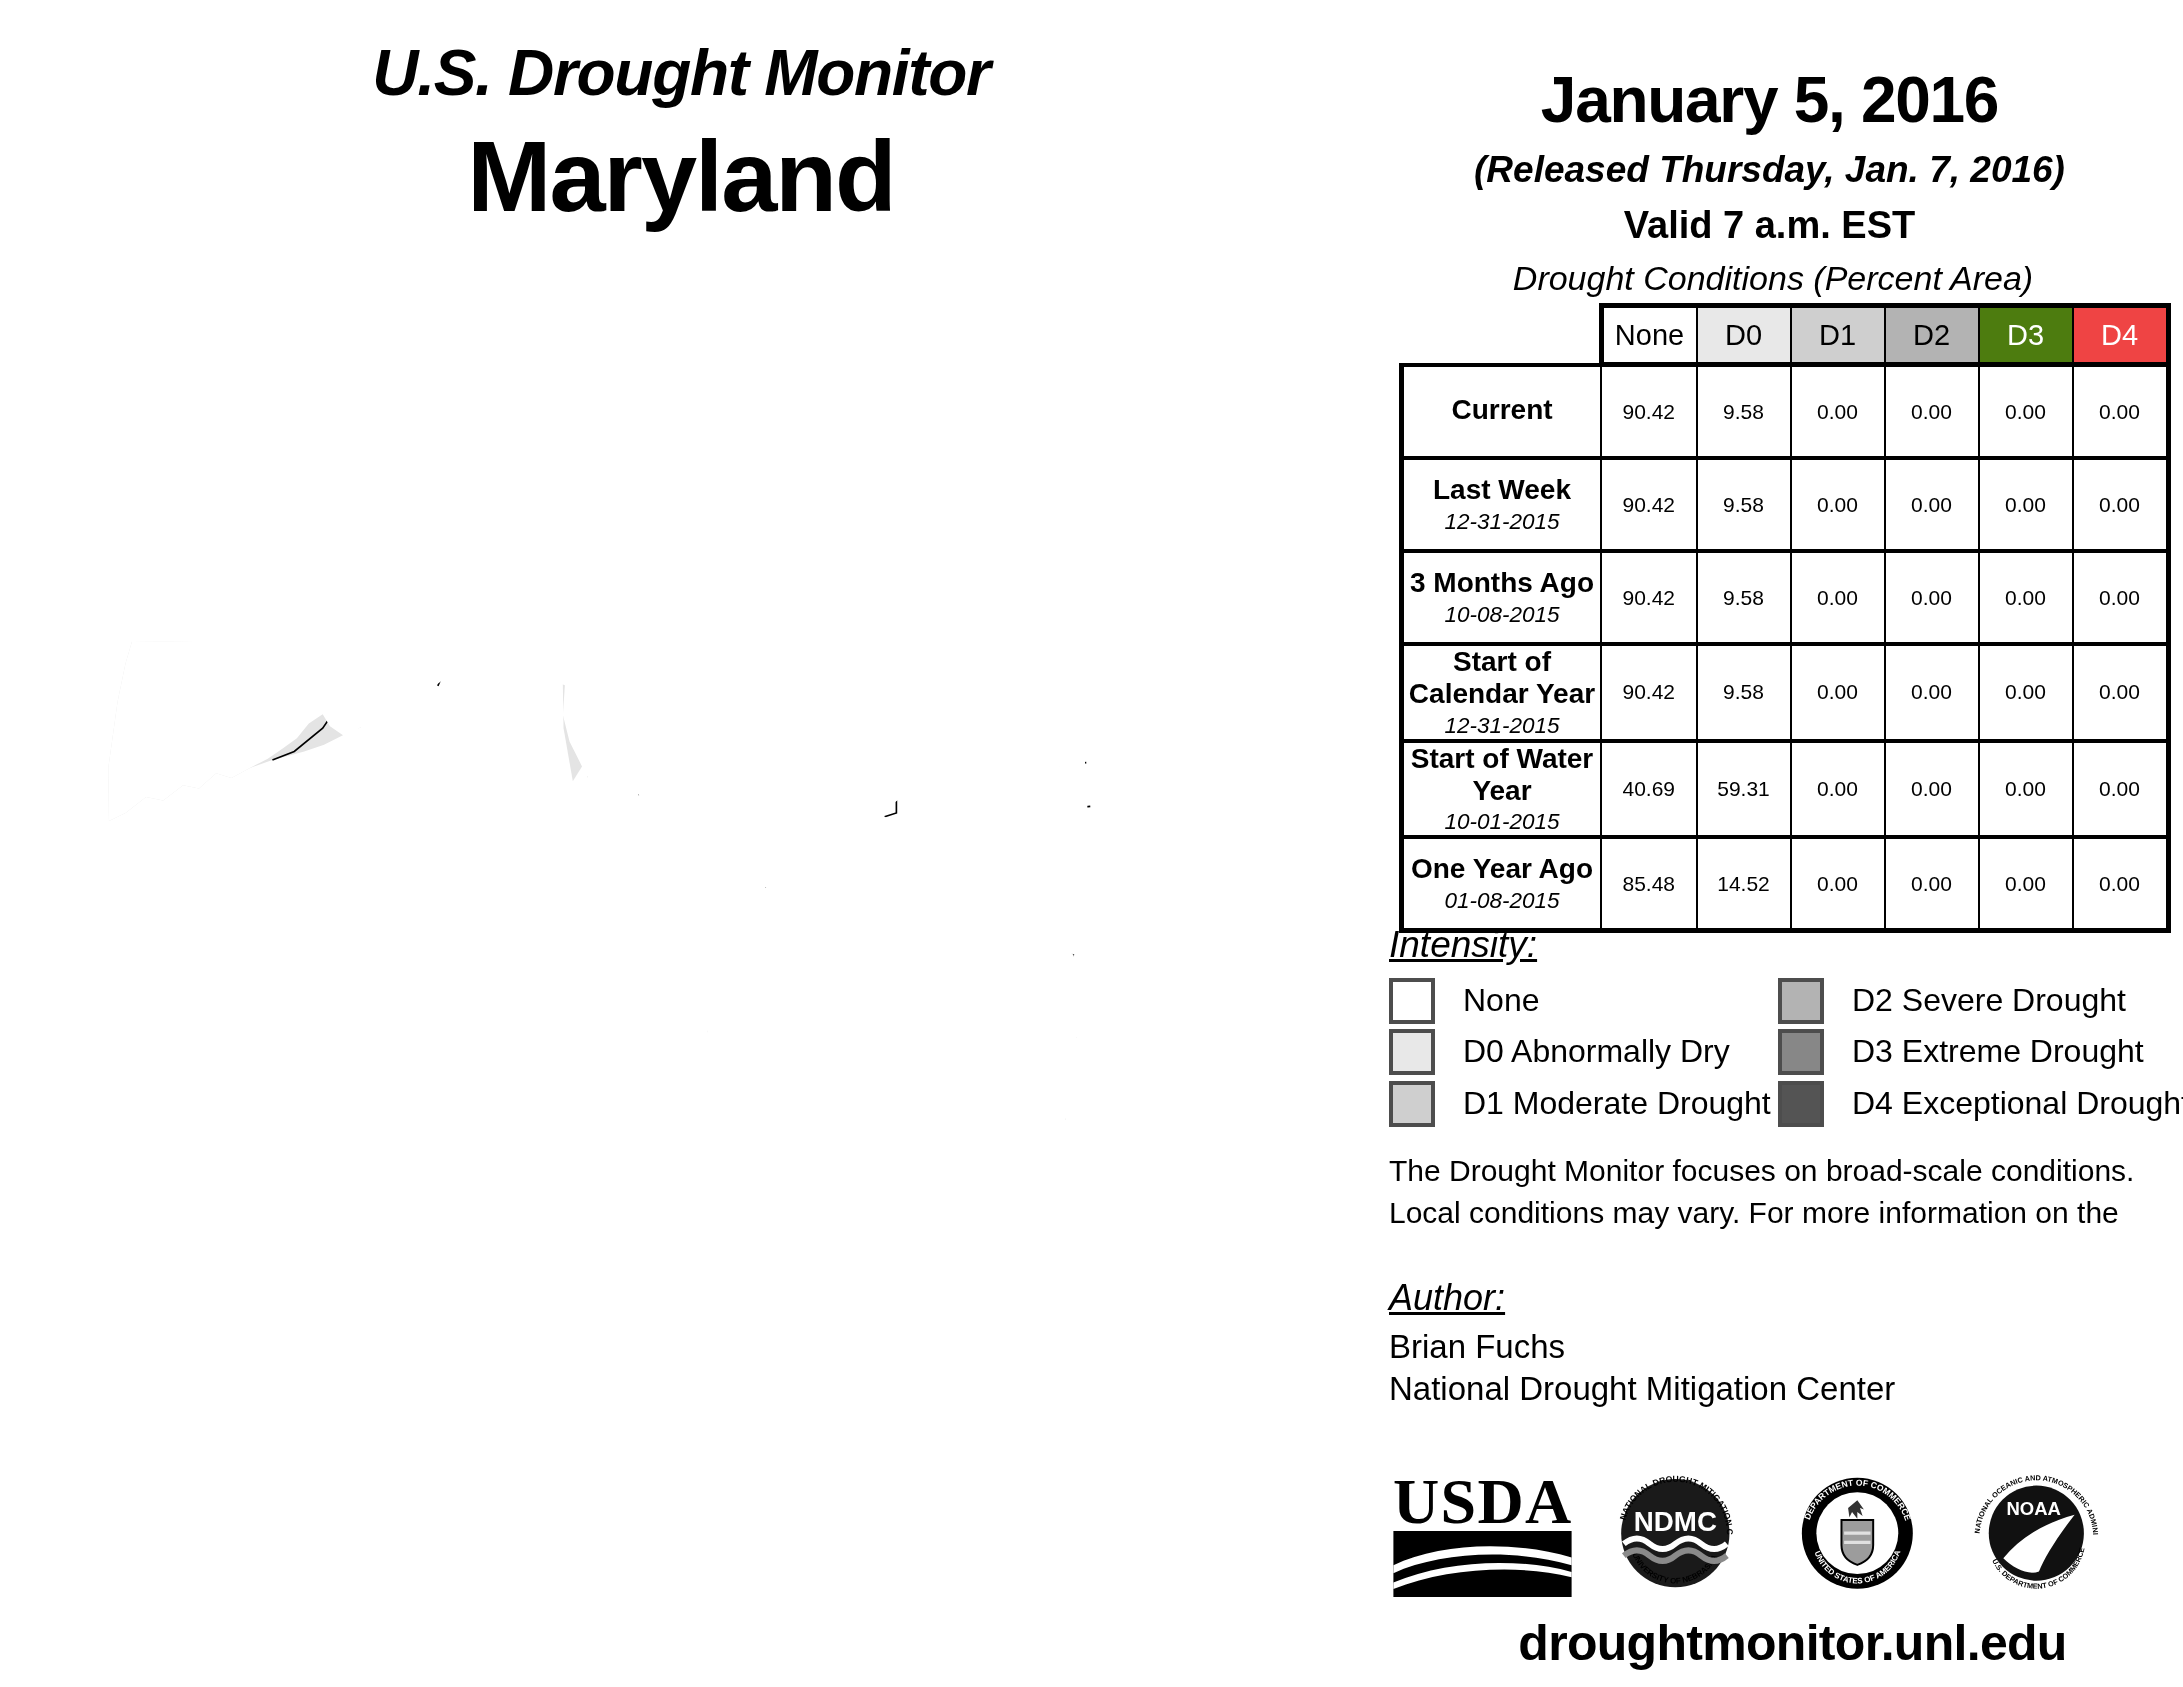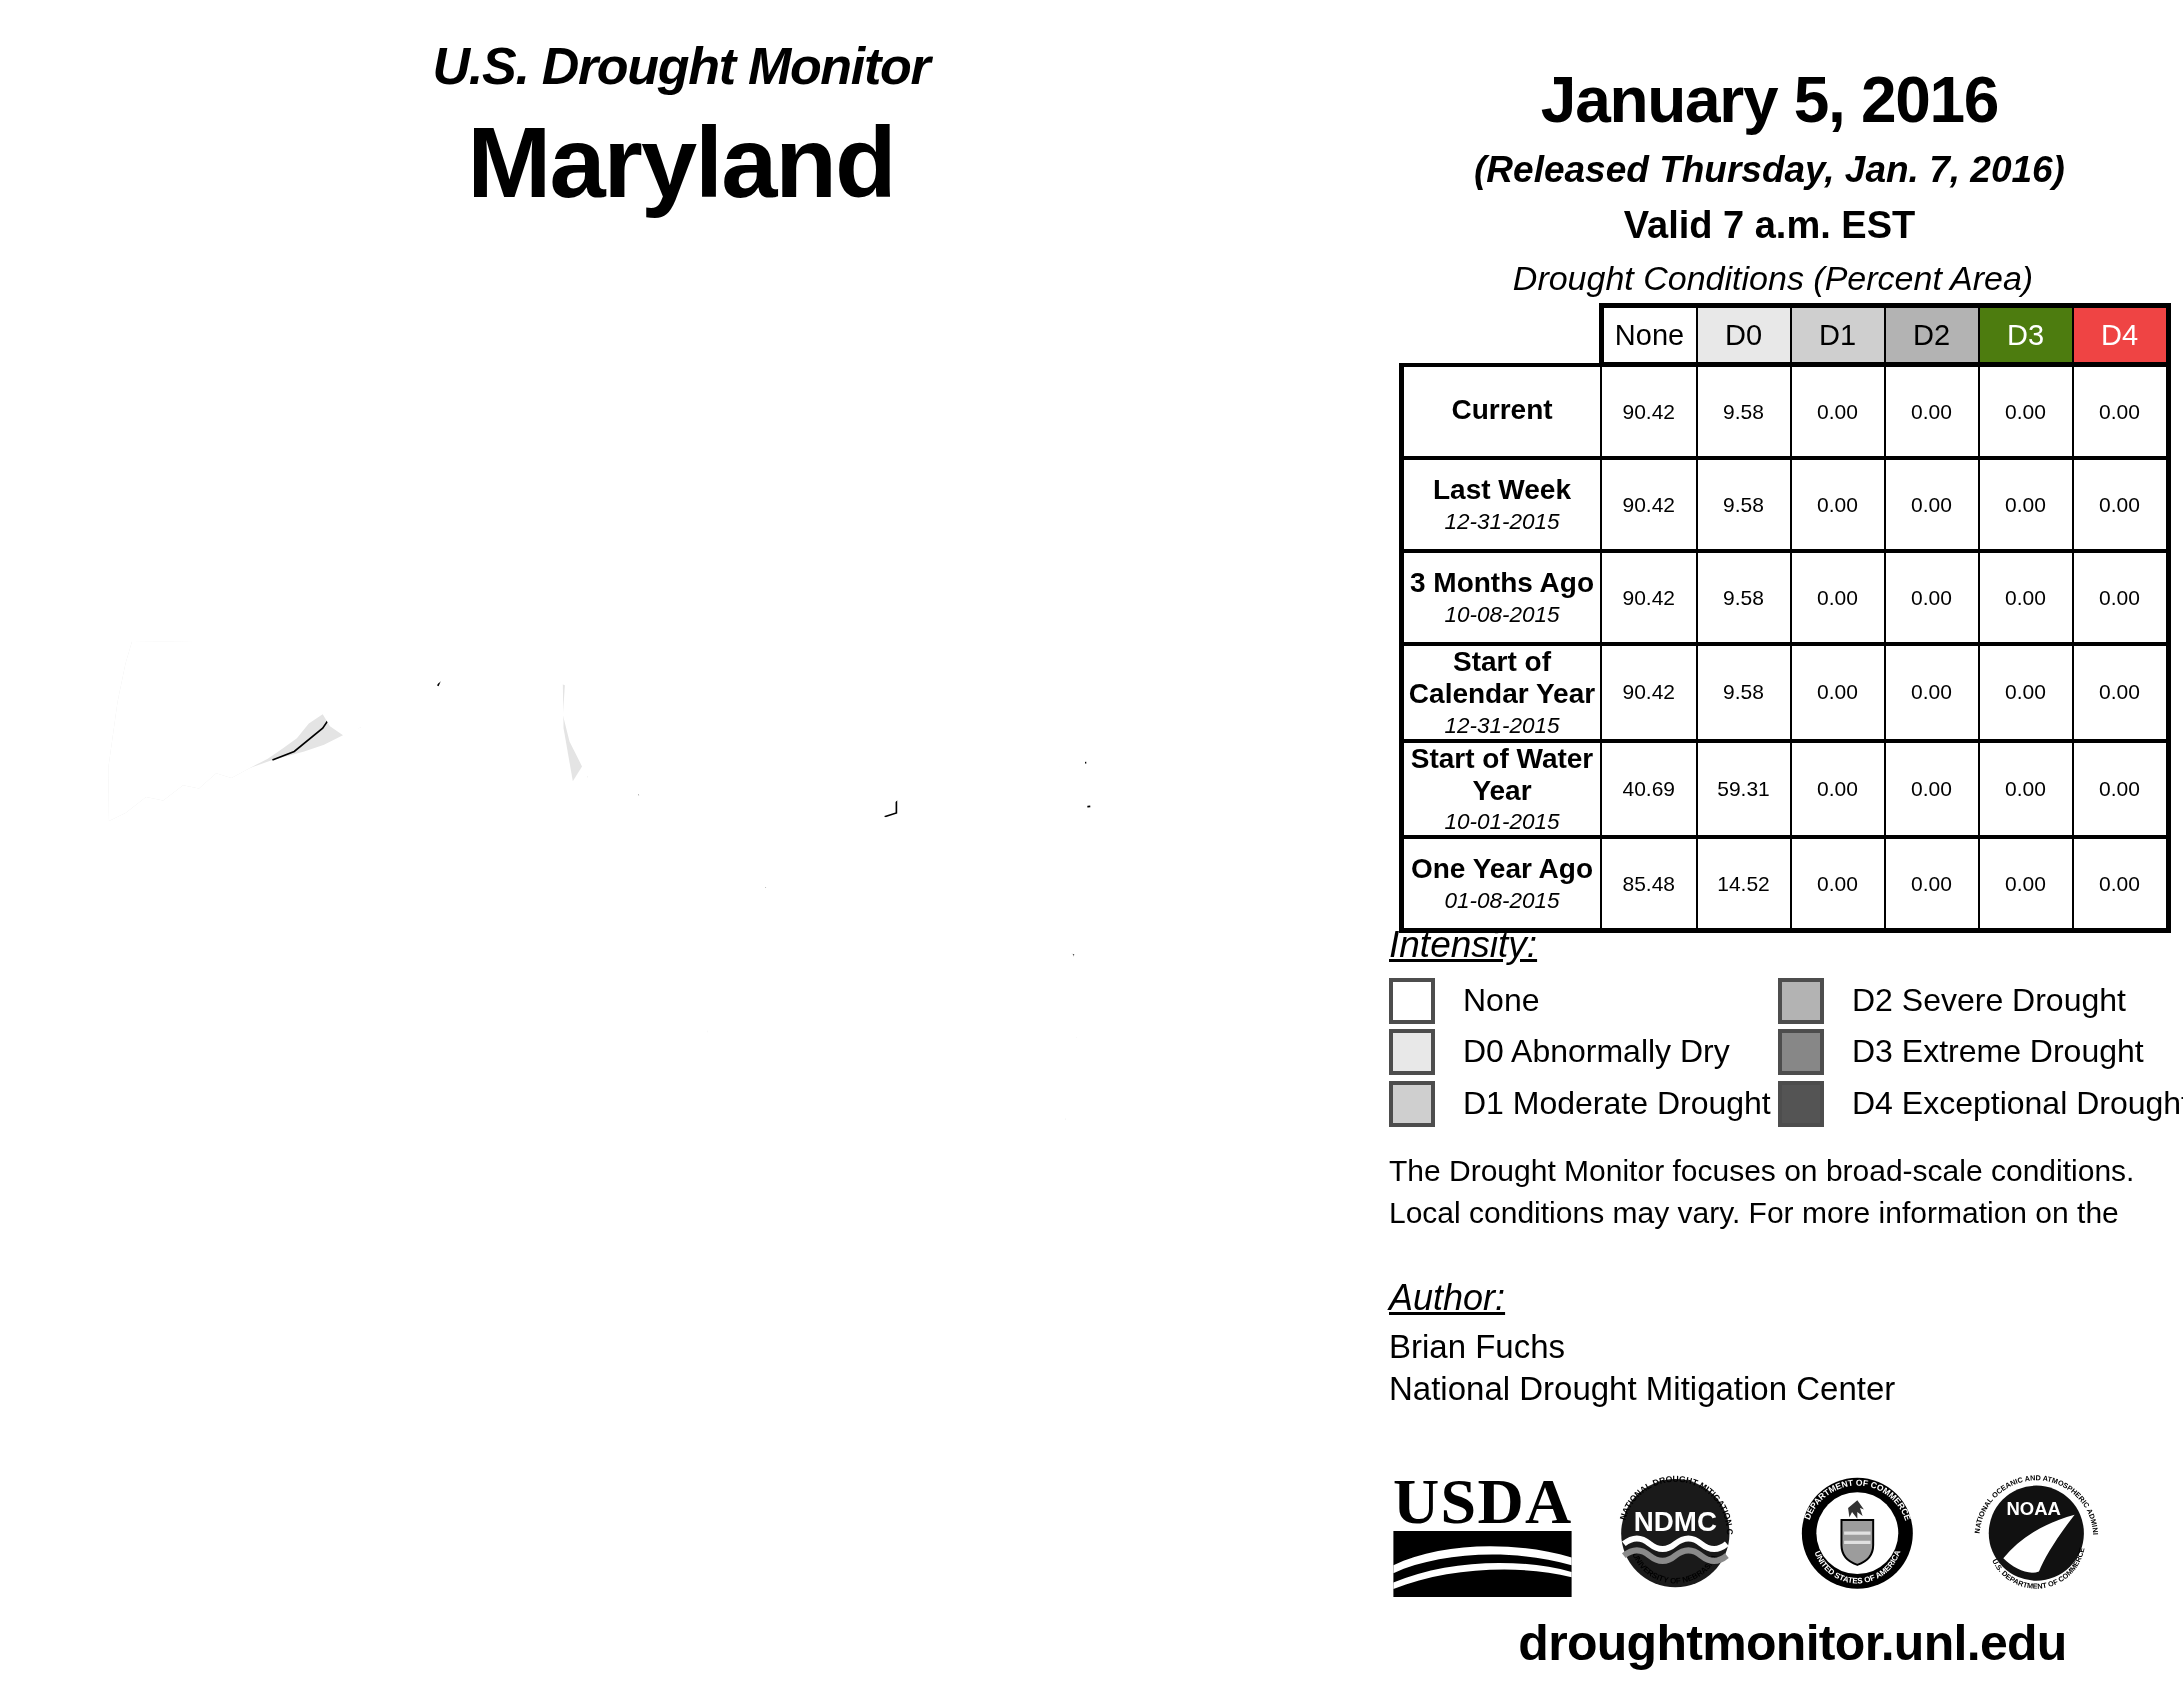--- a/index.html
+++ b/index.html
@@ -1,21 +1,21 @@
 <!DOCTYPE html>
 <html style="font-size:10.6px"><head>
 <meta charset="utf-8">
 <style>
   html,body{margin:0;padding:0;background:#fff;}
   body{width:2183px;height:1687px;position:relative;font-family:"Liberation Sans",sans-serif;color:#000;overflow:hidden;}
   .abs{position:absolute;}
 
   
   .title-block{left:165px;top:36px;width:1032px;text-align:center;}
-  .main-title{font-size:52px;font-weight:bold;font-style:italic;letter-spacing:-1.3px;}
+  .main-title{font-size:64px;font-weight:bold;font-style:italic;letter-spacing:-1.3px;}
   .state-title{font-size:101px;font-weight:bold;letter-spacing:-2px;margin-top:9.3px;}
   .date-block{left:1379px;top:63px;width:781px;text-align:center;}
   .date-line{font-size:64px;font-weight:bold;letter-spacing:-1.3px;}
   .released-line{font-size:37px;font-weight:bold;font-style:italic;margin-top:12px;}
   .valid-line{font-size:38px;font-weight:bold;margin-top:13.2px;}
 
   
   .table-title{left:1399px;top:259px;width:748px;text-align:center;font-size:34px;font-style:italic;}
   table.dm{border-collapse:collapse;position:absolute;left:1399px;top:303px;table-layout:fixed;}
   table.dm td,table.dm th{padding:0;text-align:center;vertical-align:middle;}

